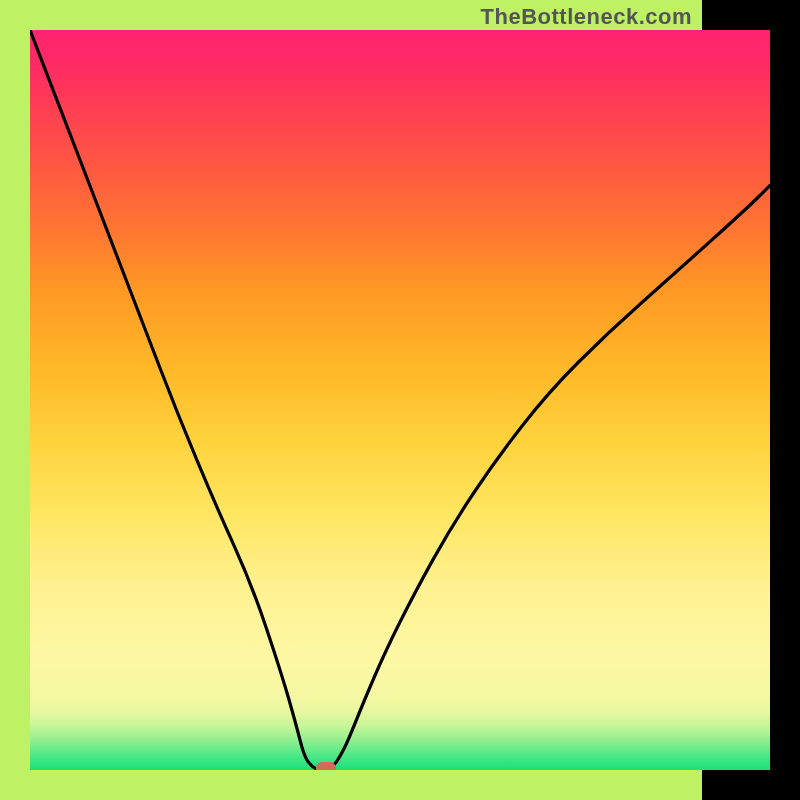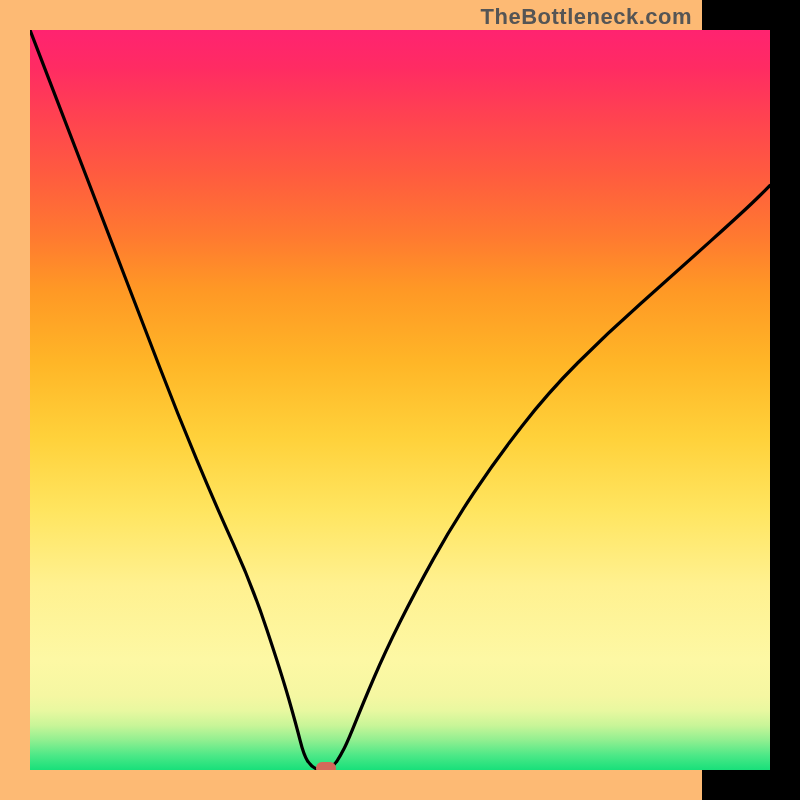--- a/index.html
+++ b/index.html
@@ -8,21 +8,21 @@
     width: 800px;
     height: 800px;
     background: #000;
     overflow: hidden;
     font-family: Arial, Helvetica, sans-serif;
   }
   .frame {
     position: relative;
     width: 702px;
     height: 800px;
-    background: #fdba74;
+    background: #bef264;
   }
   .watermark {
     position: absolute;
     top: 4px;
     right: 10px;
     color: #555;
     font-size: 22px;
     font-weight: 600;
     letter-spacing: 0.5px;
     z-index: 10;

